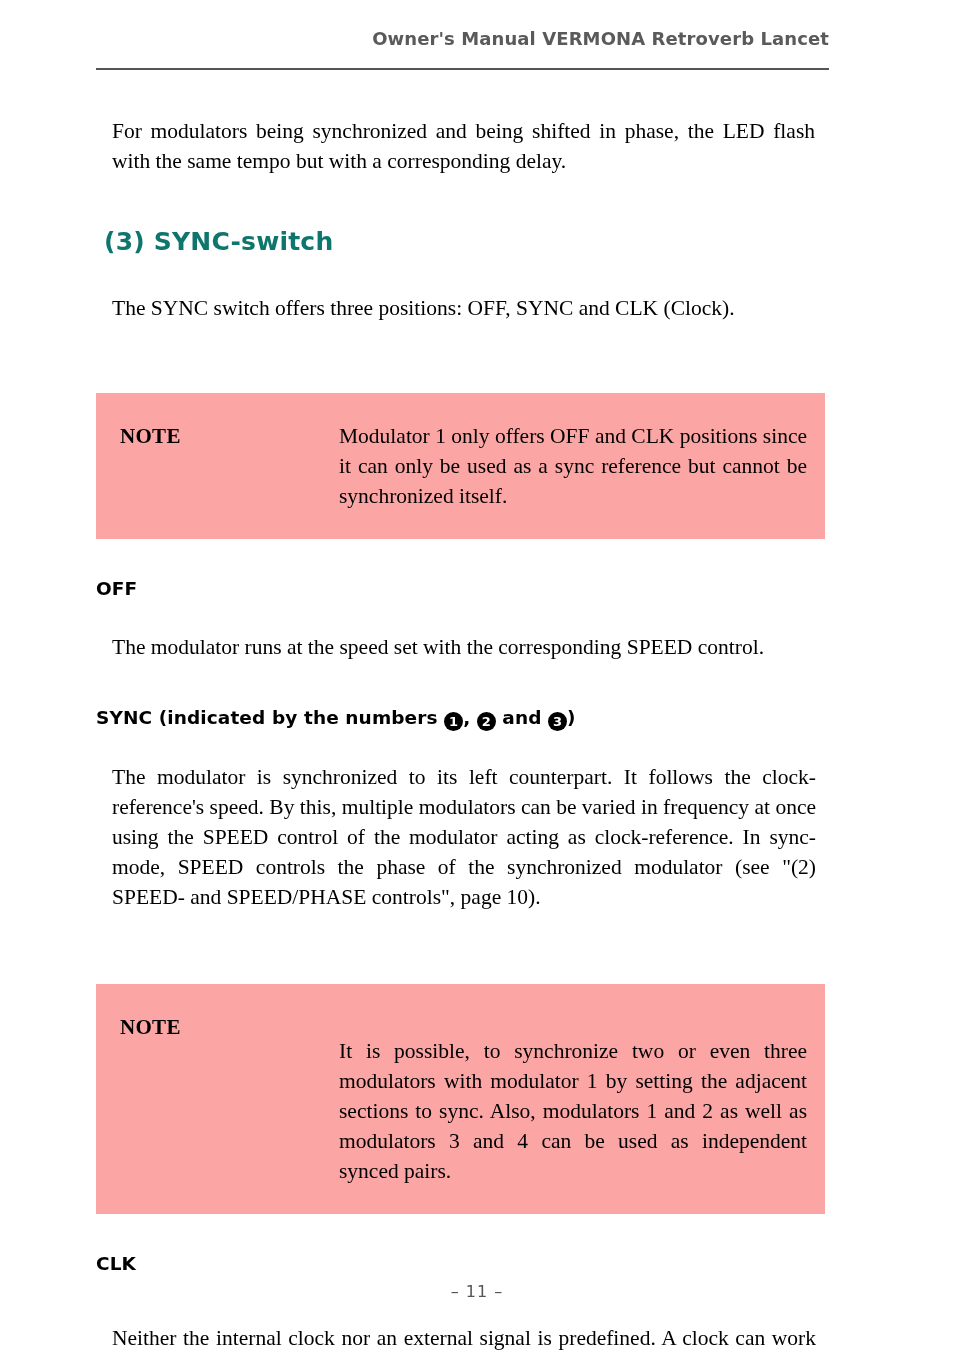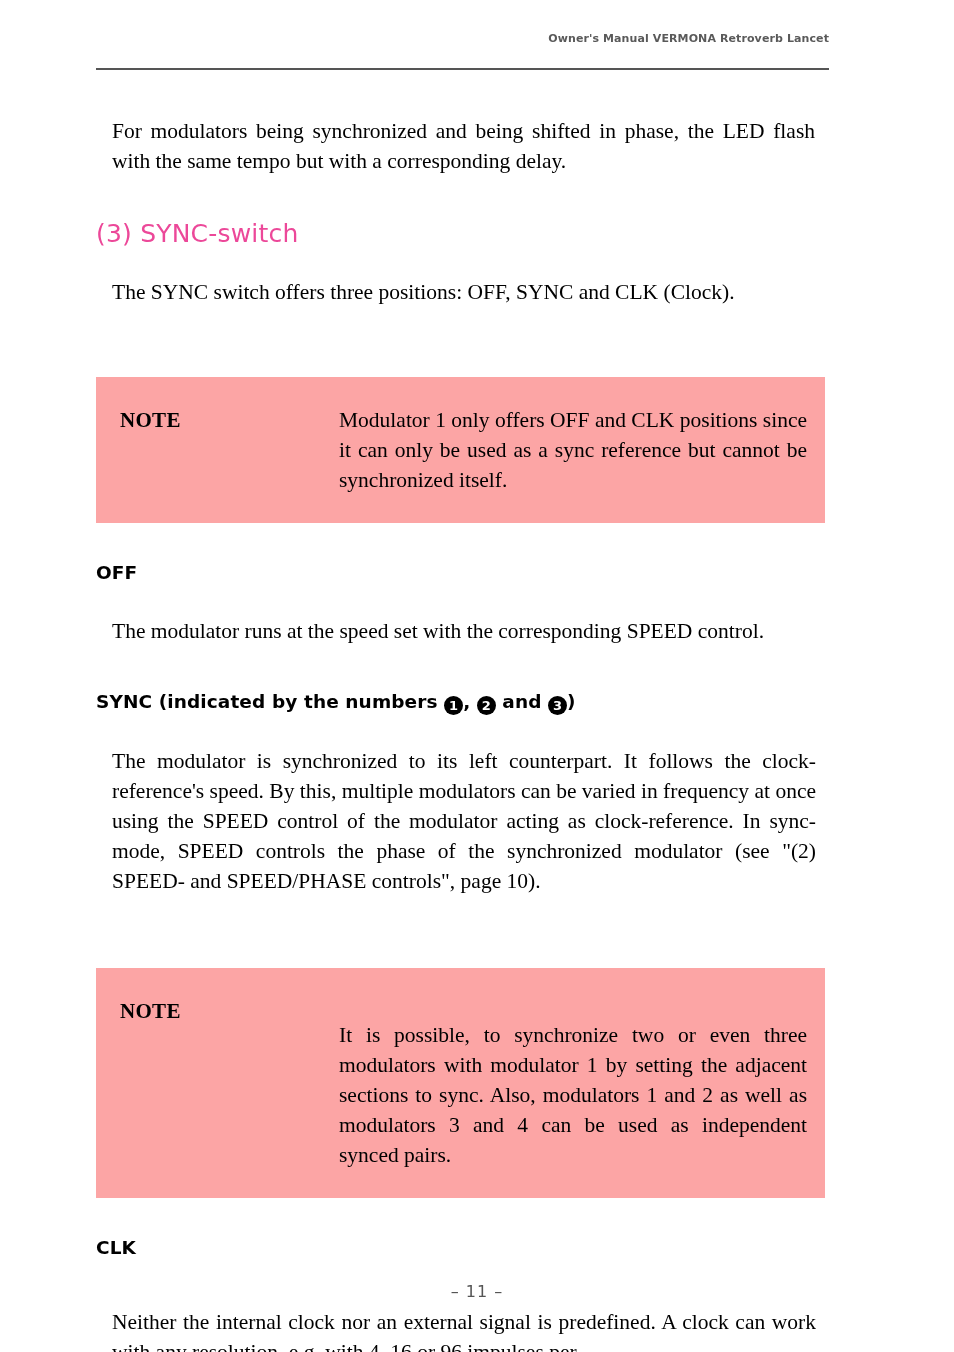--- a/index.html
+++ b/index.html
@@ -26,21 +26,21 @@
   
   .page-header {
     position: absolute;
     left: 96px;
     top: 28px;
     width: 733px;
     text-align: right;
   }
   .header-title {
     font-family: "DejaVu Sans", sans-serif;
-    font-size: 11px;
+    font-size: 18px;
     font-weight: bold;
     color: #5a5a5a;
     letter-spacing: 0.1px;
     display: inline-block;
   }
   .header-rule {
     position: absolute;
     left: 96px;
     top: 68px;
     width: 733px;
@@ -65,27 +65,27 @@
     hyphens: none;
   }
   p.body-text.last-line-left {
     text-align-last: left;
   }
 
   .para-gap { height: 14px; }
 
   
   h2.section-heading {
-    margin: 0;
+    margin: 8px;
     font-family: "DejaVu Sans", sans-serif;
     font-size: 25px;
-    font-weight: normal;
+    font-weight: bold;
     line-height: 32px;
     letter-spacing: 0.2px;
-    color: #ec4899;
+    color: #0f766e;
   }
 
   h3.sub-heading {
     margin: 0;
     font-family: "DejaVu Sans", sans-serif;
     font-size: 18.5px;
     font-weight: bold;
     line-height: 24px;
     color: #000000;
     letter-spacing: 0.1px;

